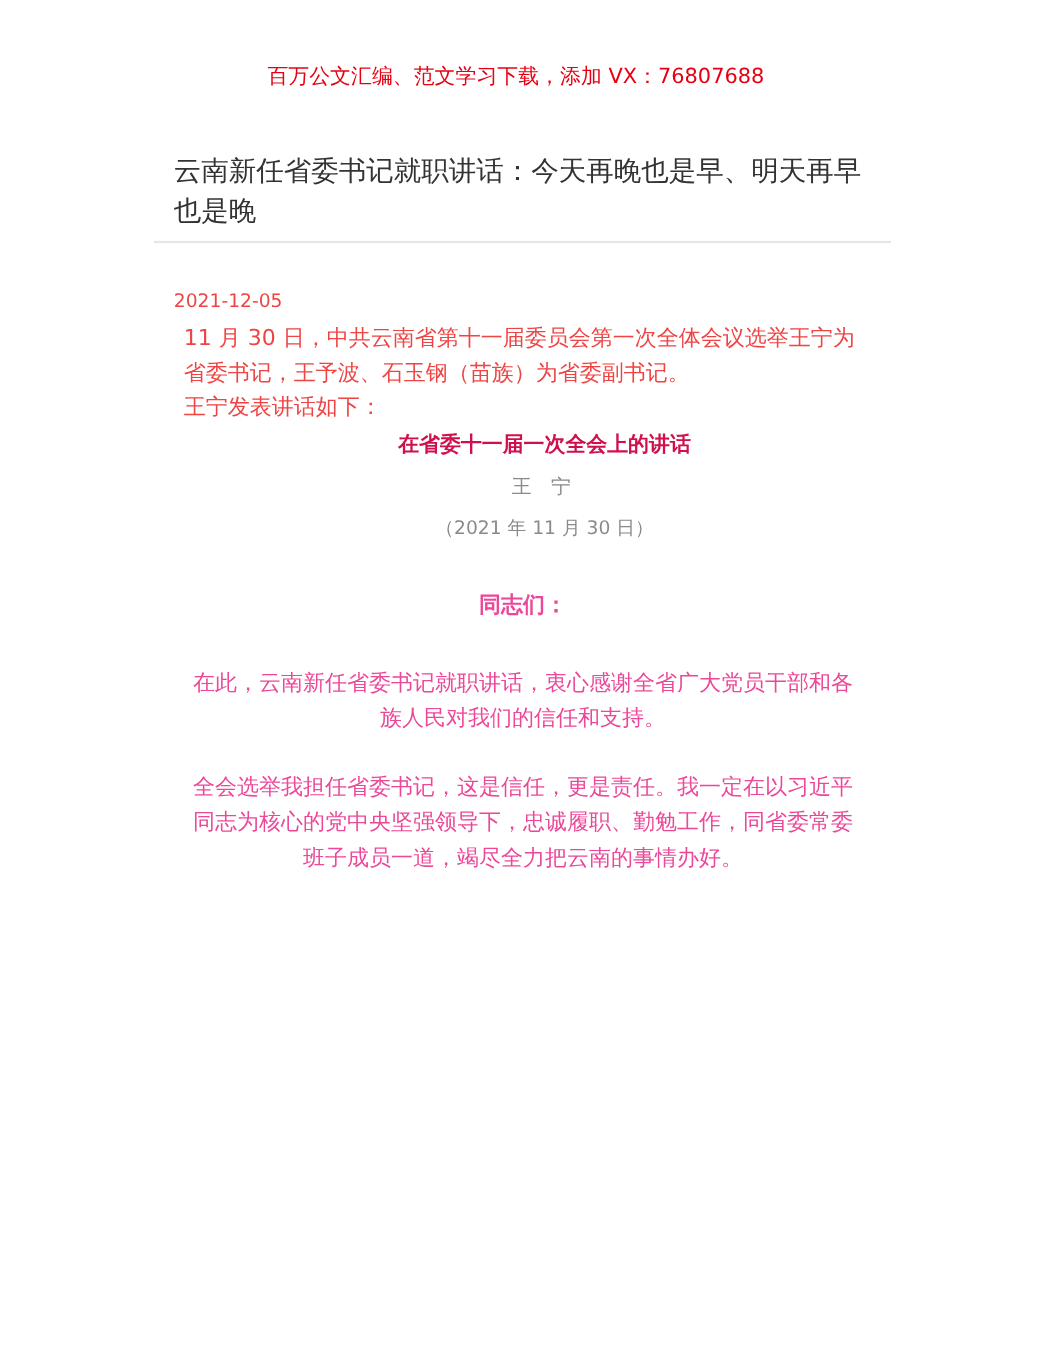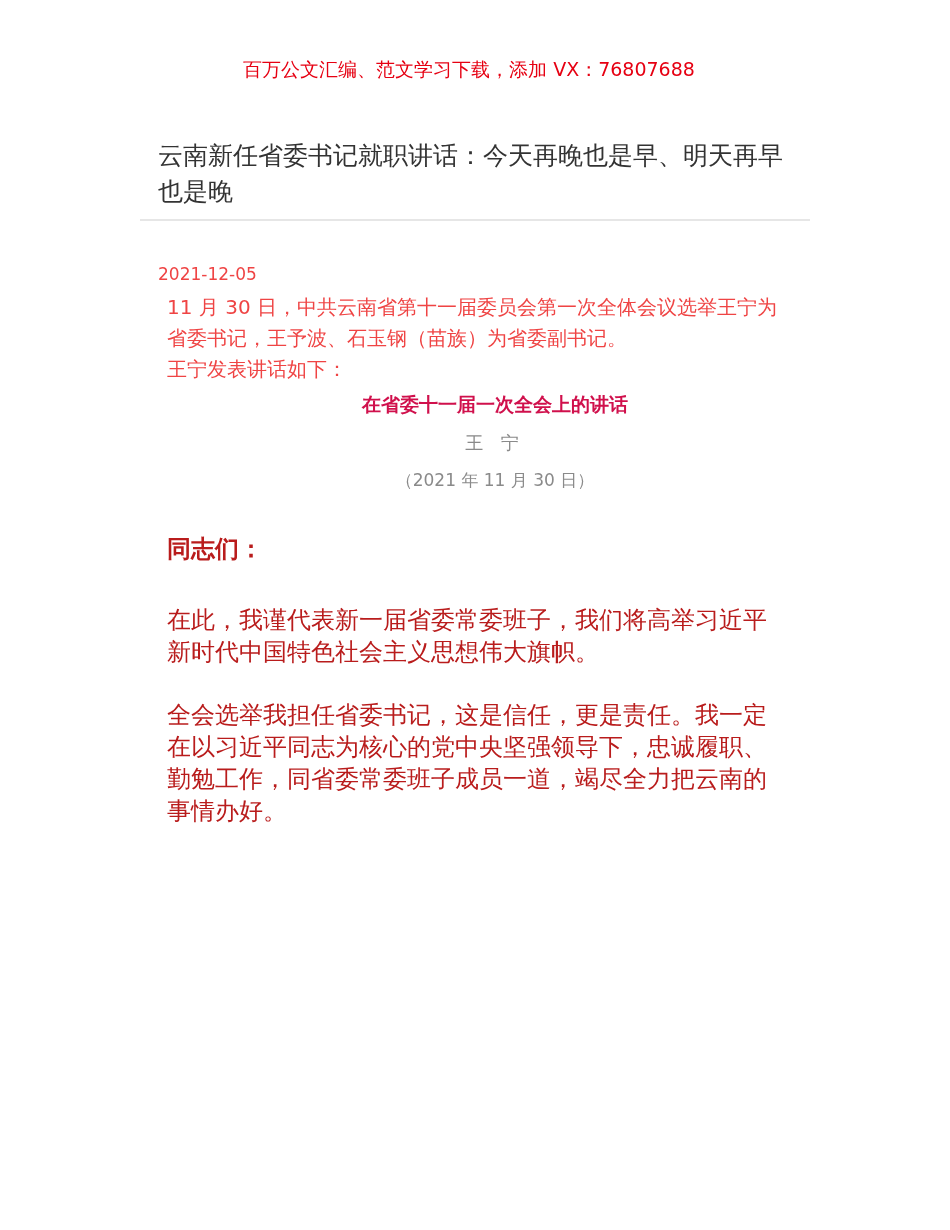--- a/index.html
+++ b/index.html
@@ -35,21 +35,21 @@
   .speaker {
     position: absolute; top: 430px; left: 0; width: 990px; text-align: center;
     color: #8a8a8a; font-size: 18px; line-height: 26px; letter-spacing: 6px;
   }
   .speech-date {
     position: absolute; top: 467px; left: 0; width: 990px; text-align: center;
     color: #8a8a8a; font-size: 17px; line-height: 26px;
   }
   .body-text {
     position: absolute; top: 533px; left: 167px; width: 617px;
-    color: #b91c1c; font-size: 24px; line-height: 32px;
+    color: #ec4899; font-size: 20px; line-height: 32px; text-align: center;
   }
   .body-text p { margin: 0 0 31px 0; }
   .body-text .greeting { font-weight: bold; margin-bottom: 39px; }
 </style>
 </head>
 <body>
 
 <div class="banner">百万公文汇编、范文学习下载，添加 VX：76807688</div>
 
 <h1 class="title">云南新任省委书记就职讲话：今天再晚也是早、明天再早也是晚</h1>
@@ -62,15 +62,15 @@
   <p>11 月 30 日，中共云南省第十一届委员会第一次全体会议选举王宁为省委书记，王予波、石玉钢（苗族）为省委副书记。</p>
   <p>王宁发表讲话如下：</p>
 </div>
 
 <div class="speech-title">在省委十一届一次全会上的讲话</div>
 <div class="speaker">王 宁</div>
 <div class="speech-date">（2021 年 11 月 30 日）</div>
 
 <div class="body-text">
   <p class="greeting">同志们：</p>
-  <p>在此，我谨代表新一届省委常委班子，我们将高举习近平新时代中国特色社会主义思想伟大旗帜。</p>
+  <p>在此，云南新任省委书记就职讲话，衷心感谢全省广大党员干部和各族人民对我们的信任和支持。</p>
   <p>全会选举我担任省委书记，这是信任，更是责任。我一定在以习近平同志为核心的党中央坚强领导下，忠诚履职、勤勉工作，同省委常委班子成员一道，竭尽全力把云南的事情办好。</p>
 </div>
 
 </body></html>

